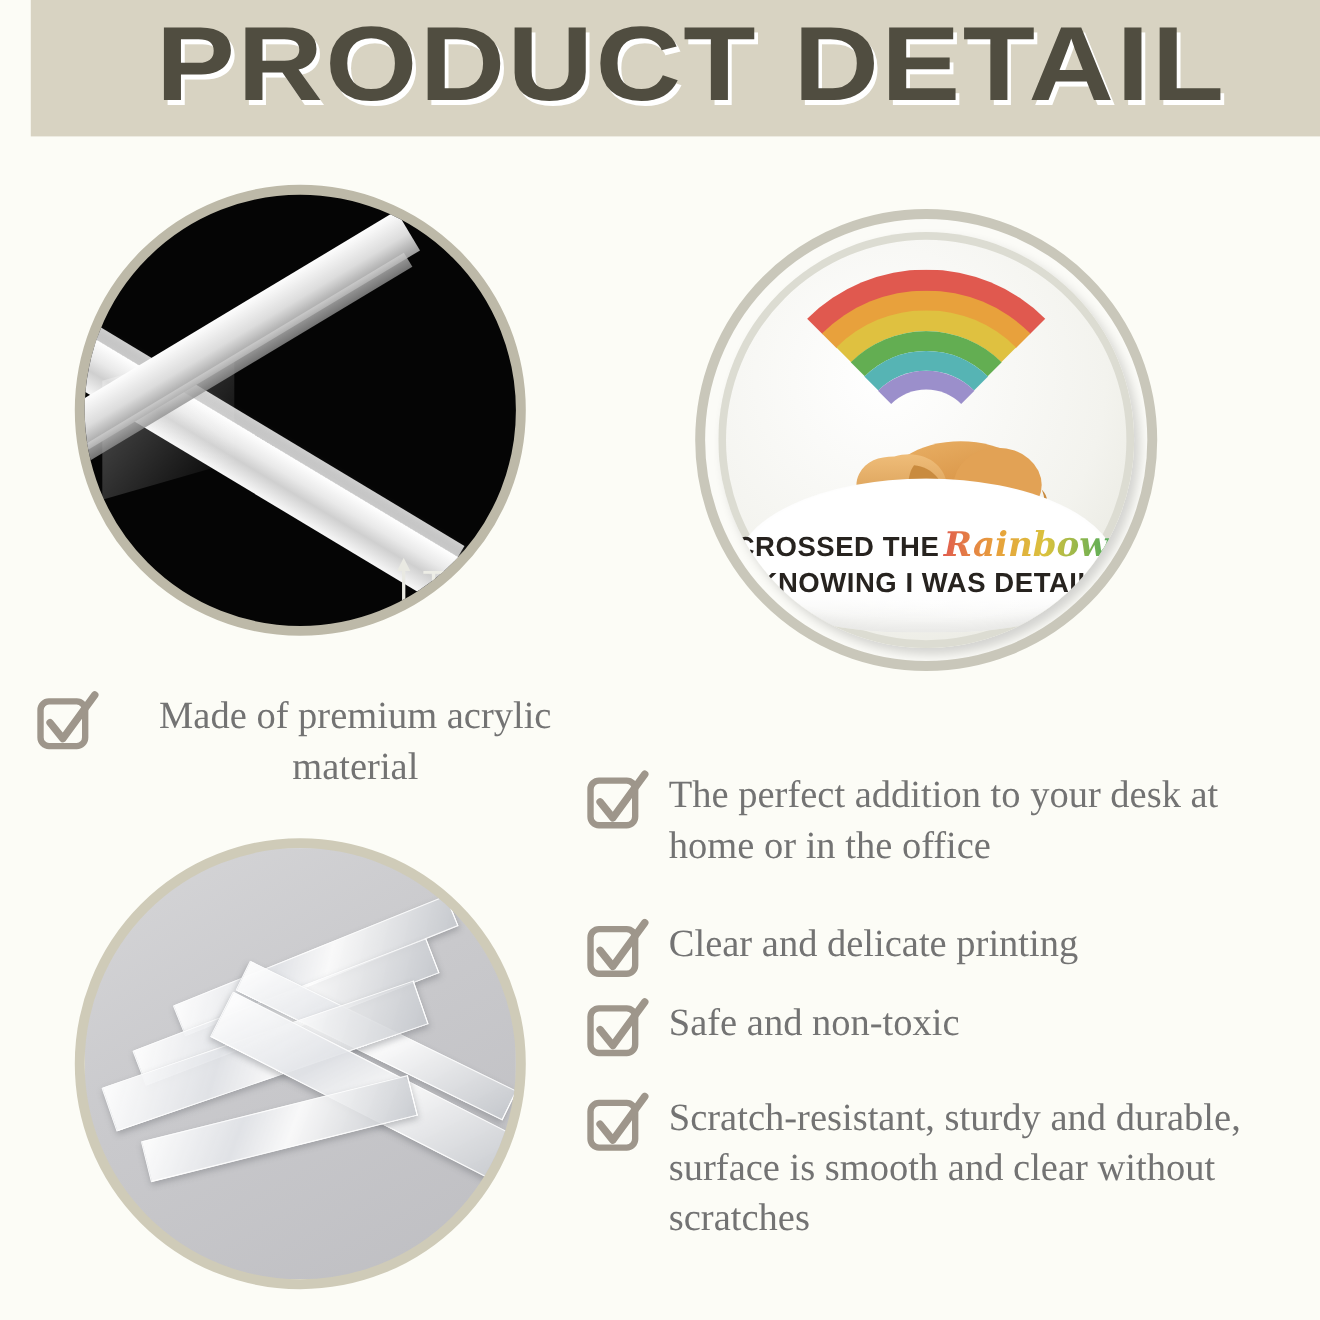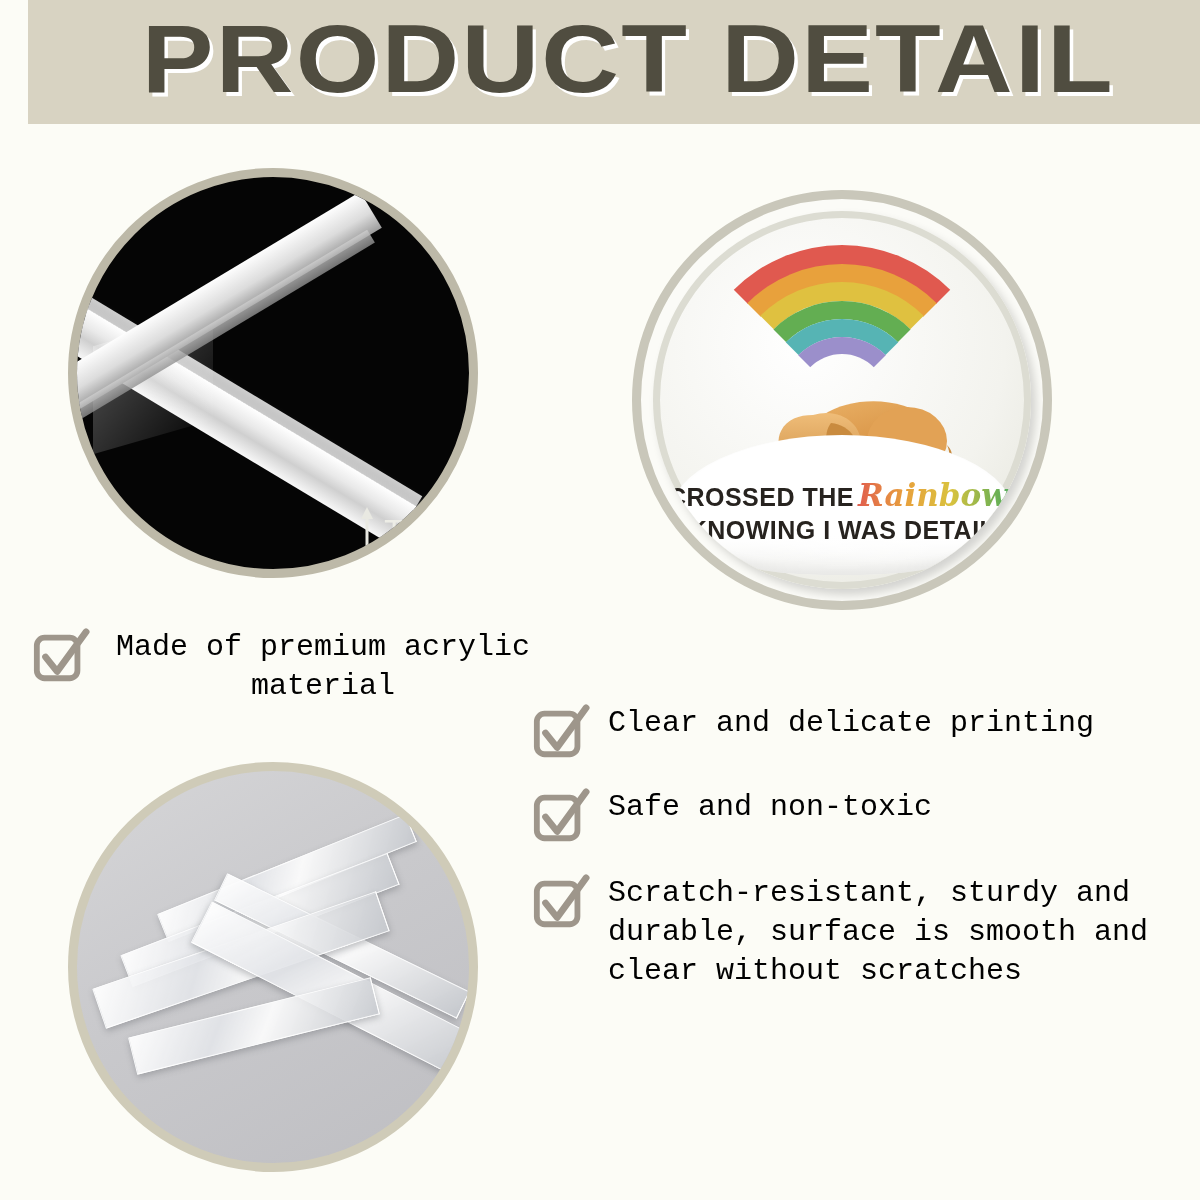--- a/index.html
+++ b/index.html
@@ -203,37 +203,37 @@
   #slabB { left: 40px; top: 132px; width: 286px; height: 34px; transform: rotate(-21deg); }
   #slabC { left: 76px; top: 92px;  width: 268px; height: 30px; transform: rotate(-22deg); }
   #slabD { left: 108px; top: 196px; width: 300px; height: 46px; transform: rotate(27deg); }
   #slabE { left: 130px; top: 160px; width: 270px; height: 30px; transform: rotate(26deg); }
   #slabF { left: 52px; top: 236px; width: 250px; height: 38px; transform: rotate(-14deg); }
 
   
   .check-item { position: absolute; display: flex; gap: 18px; }
   .check-box { flex: 0 0 auto; width: 58px; height: 58px; display: block; }
   .check-text {
-    font-family: Liberation Mono, monospace;
-    font-size: 30px;
+    font-family: Liberation Serif, serif;
+    font-size: 35px;
     line-height: 1.30;
-    color: #000000;
+    color: #737373;
     white-space: pre-line;
   }
 
   #item-material {
     left: 32px; top: 628px; width: 520px;
     align-items: flex-start;
   }
   #item-material .check-text { text-align: center; width: 430px; }
 
   #right-list { position: absolute; left: 532px; top: 700px; width: 650px; }
   #right-list .check-item { position: relative; left: 0; margin-bottom: 28px; align-items: flex-start; }
   #ri-0 { top: 0; }
-  #ri-1 { top: 4px; margin-bottom: 30px !important; text-align: center; }
+  #ri-1 { top: 16px; margin-bottom: 30px !important; text-align: center; }
   #ri-2 { top: 0; margin-bottom: 30px !important; }
   #ri-3 { top: 0; }
 </style>
 </head>
 <body style="background: rgb(252, 252, 246);">
 
 <div id="header-band" style="background: rgb(216, 211, 194); margin-left: 28px;">
   <div id="header-title" style="color: rgb(80, 77, 64);">PRODUCT DETAIL</div>
 </div>
 
@@ -330,20 +330,27 @@
 <div class="check-item" id="item-material">
   <svg class="check-box" viewBox="0 0 60 60">
     <rect x="5" y="10" width="42" height="42" rx="8" ry="8" fill="none" stroke="#9E968B" stroke-width="6"></rect>
     <path d="M14 30 L26 45 L56 4" fill="none" stroke="#9E968B" stroke-width="7" stroke-linecap="round" stroke-linejoin="round"></path>
   </svg>
   <div class="check-text">Made of premium acrylic material</div>
 </div>
 
 <div id="right-list">
 
+  <div class="check-item" id="ri-0">
+    <svg class="check-box" viewBox="0 0 60 60">
+      <rect x="5" y="10" width="42" height="42" rx="8" ry="8" fill="none" stroke="#9E968B" stroke-width="6"></rect>
+      <path d="M14 30 L26 45 L56 4" fill="none" stroke="#9E968B" stroke-width="7" stroke-linecap="round" stroke-linejoin="round"></path>
+    </svg>
+    <div class="check-text">The perfect addition to your desk at home or in the office</div>
+  </div>
 
   <div class="check-item" id="ri-1">
     <svg class="check-box" viewBox="0 0 60 60">
       <rect x="5" y="10" width="42" height="42" rx="8" ry="8" fill="none" stroke="#9E968B" stroke-width="6"></rect>
       <path d="M14 30 L26 45 L56 4" fill="none" stroke="#9E968B" stroke-width="7" stroke-linecap="round" stroke-linejoin="round"></path>
     </svg>
     <div class="check-text">Clear and delicate printing</div>
   </div>
 
   <div class="check-item" id="ri-3">

